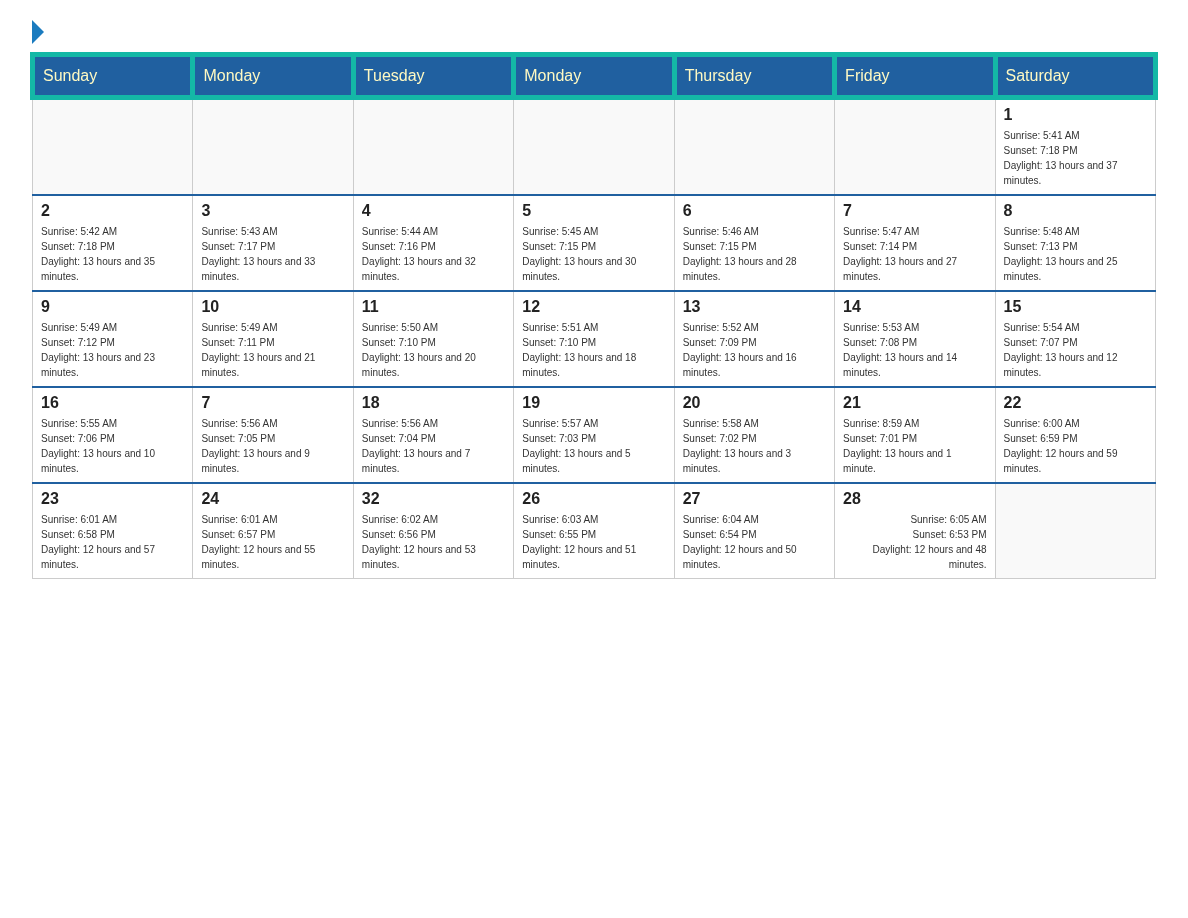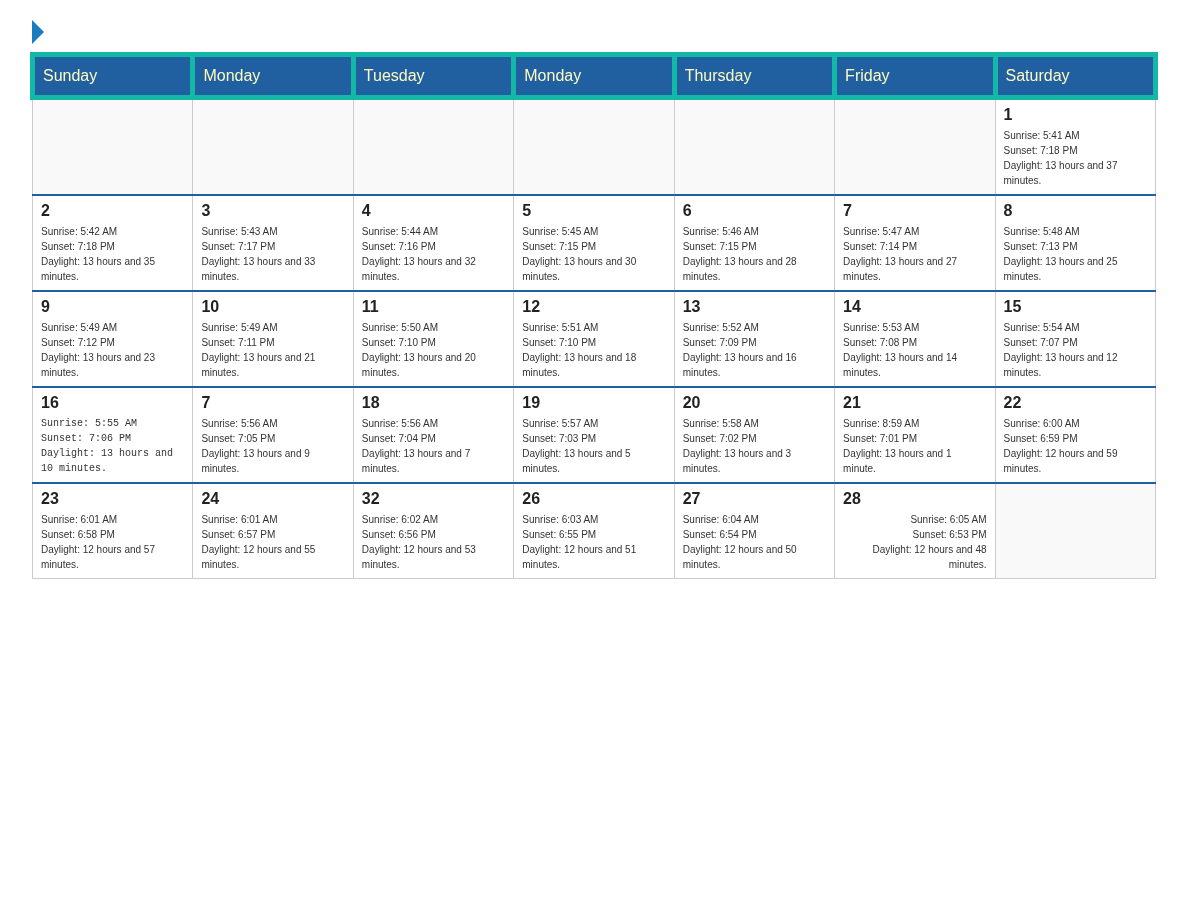--- a/index.html
+++ b/index.html
@@ -227,21 +227,21 @@
         <td>
           <span class="day-number">15</span>
           <div class="day-info" style="white-space: pre-line;">Sunrise: 5:54 AM
 Sunset: 7:07 PM
 Daylight: 13 hours and 12 minutes.</div>
         </td>
       </tr>
       <tr class="row-border">
         <td>
           <span class="day-number">16</span>
-          <div class="day-info" style="white-space: pre-line; font-family: Liberation Mono, monospace;">Sunrise: 5:55 AM
+          <div class="day-info" style="white-space: pre-line;">Sunrise: 5:55 AM
 Sunset: 7:06 PM
 Daylight: 13 hours and 10 minutes.</div>
         </td>
         <td>
           <span class="day-number">7</span>
           <div class="day-info" style="white-space: pre-line;">Sunrise: 5:56 AM
 Sunset: 7:05 PM
 Daylight: 13 hours and 9 minutes.</div>
         </td>
         <td>

